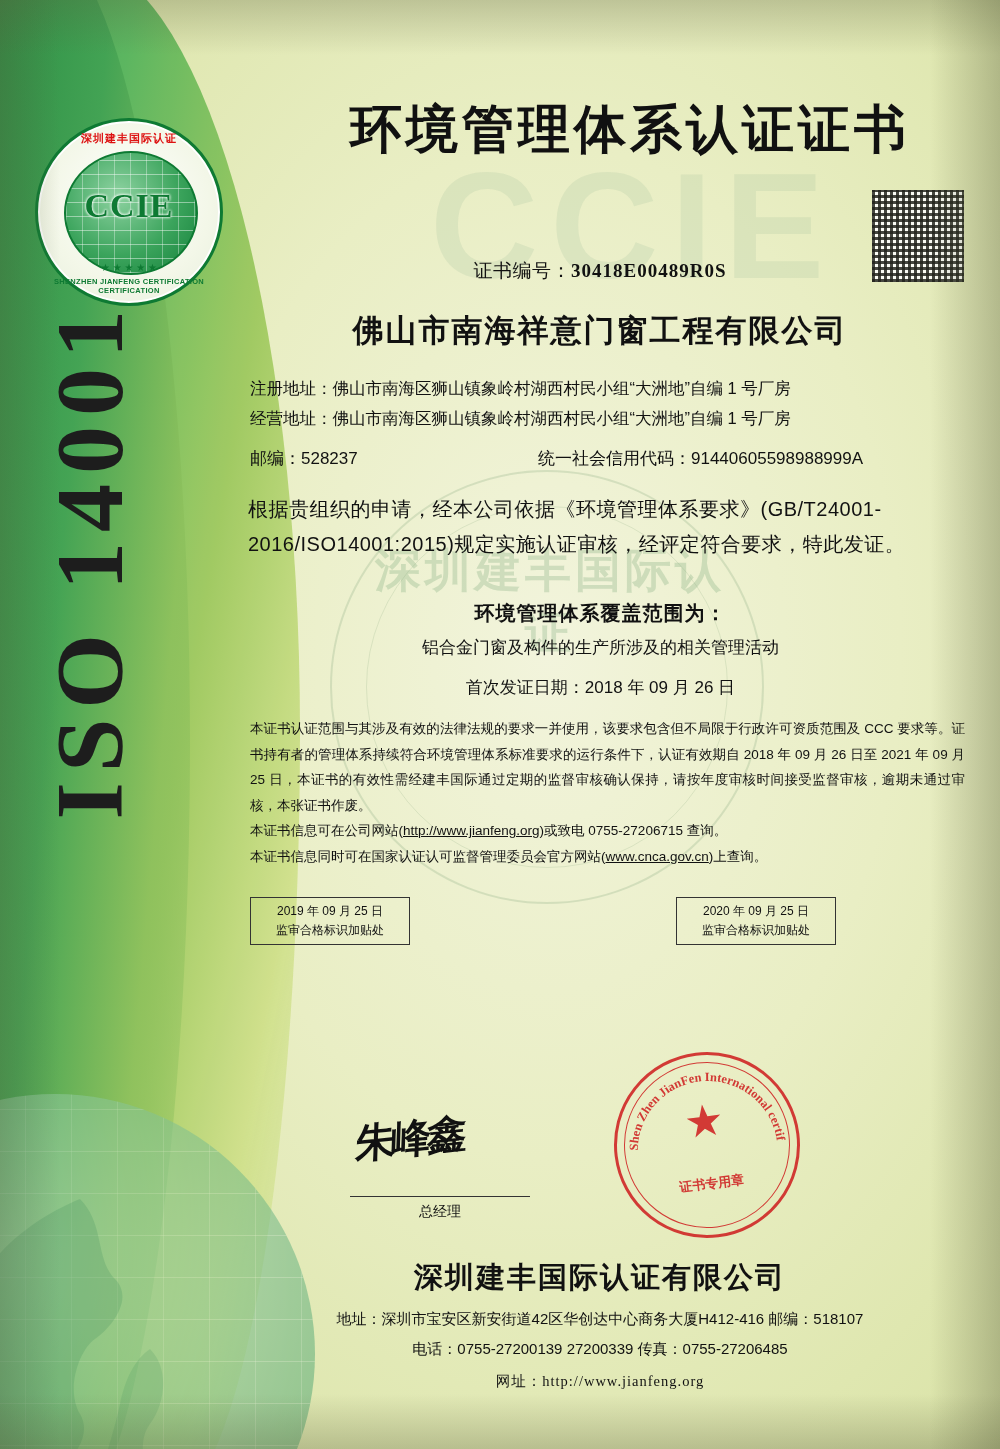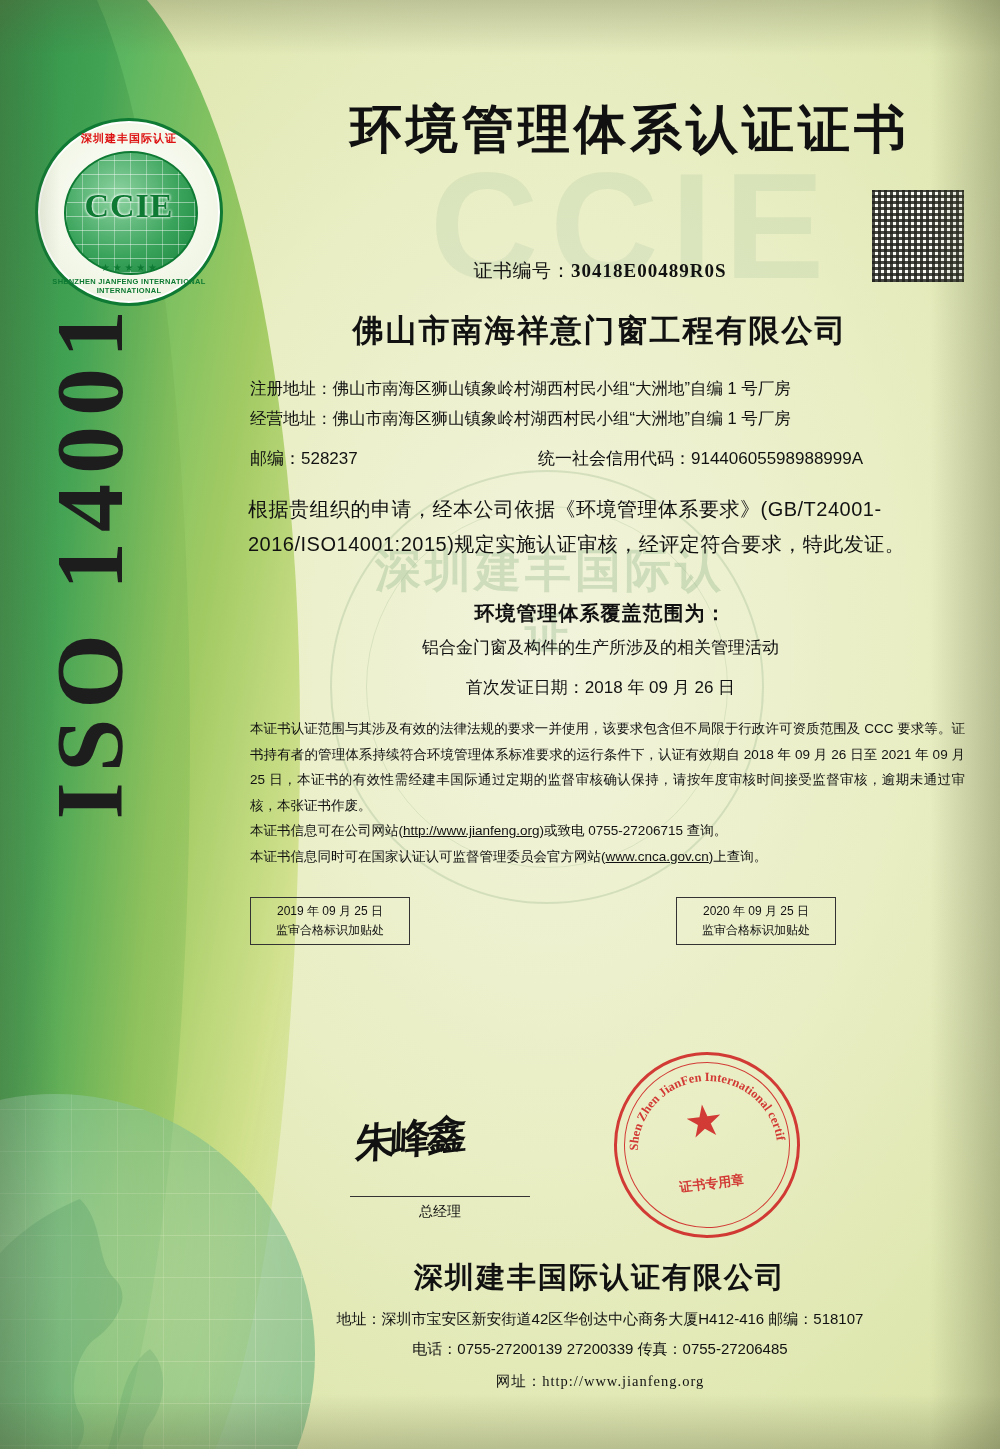--- a/index.html
+++ b/index.html
@@ -243,21 +243,21 @@
   <div class="watermark">
       <div class="watermark-inner"></div>
     </div>
   <div class="wm-text">深圳建丰国际认证</div>
 
   <div class="logo">
     <div class="logo-globe"></div>
     <div class="logo-top-cn">深圳建丰国际认证</div>
     <div class="logo-ccie">CCIE</div>
     <div class="logo-stars">★ ★ ★ ★ ★</div>
-    <div class="logo-bottom-en">SHENZHEN JIANFENG INTERNATIONAL INTERNATIONAL</div>
+    <div class="logo-bottom-en">SHENZHEN JIANFENG CERTIFICATION CERTIFICATION</div>
   </div>
 
   <div class="iso-vert">ISO 14001</div>
 
   <div class="title">环境管理体系认证证书</div>
   <div class="qr"></div>
 
   <div class="cert-no">
     <span>证书编号：</span><b>30418E00489R0S</b>
   </div>

